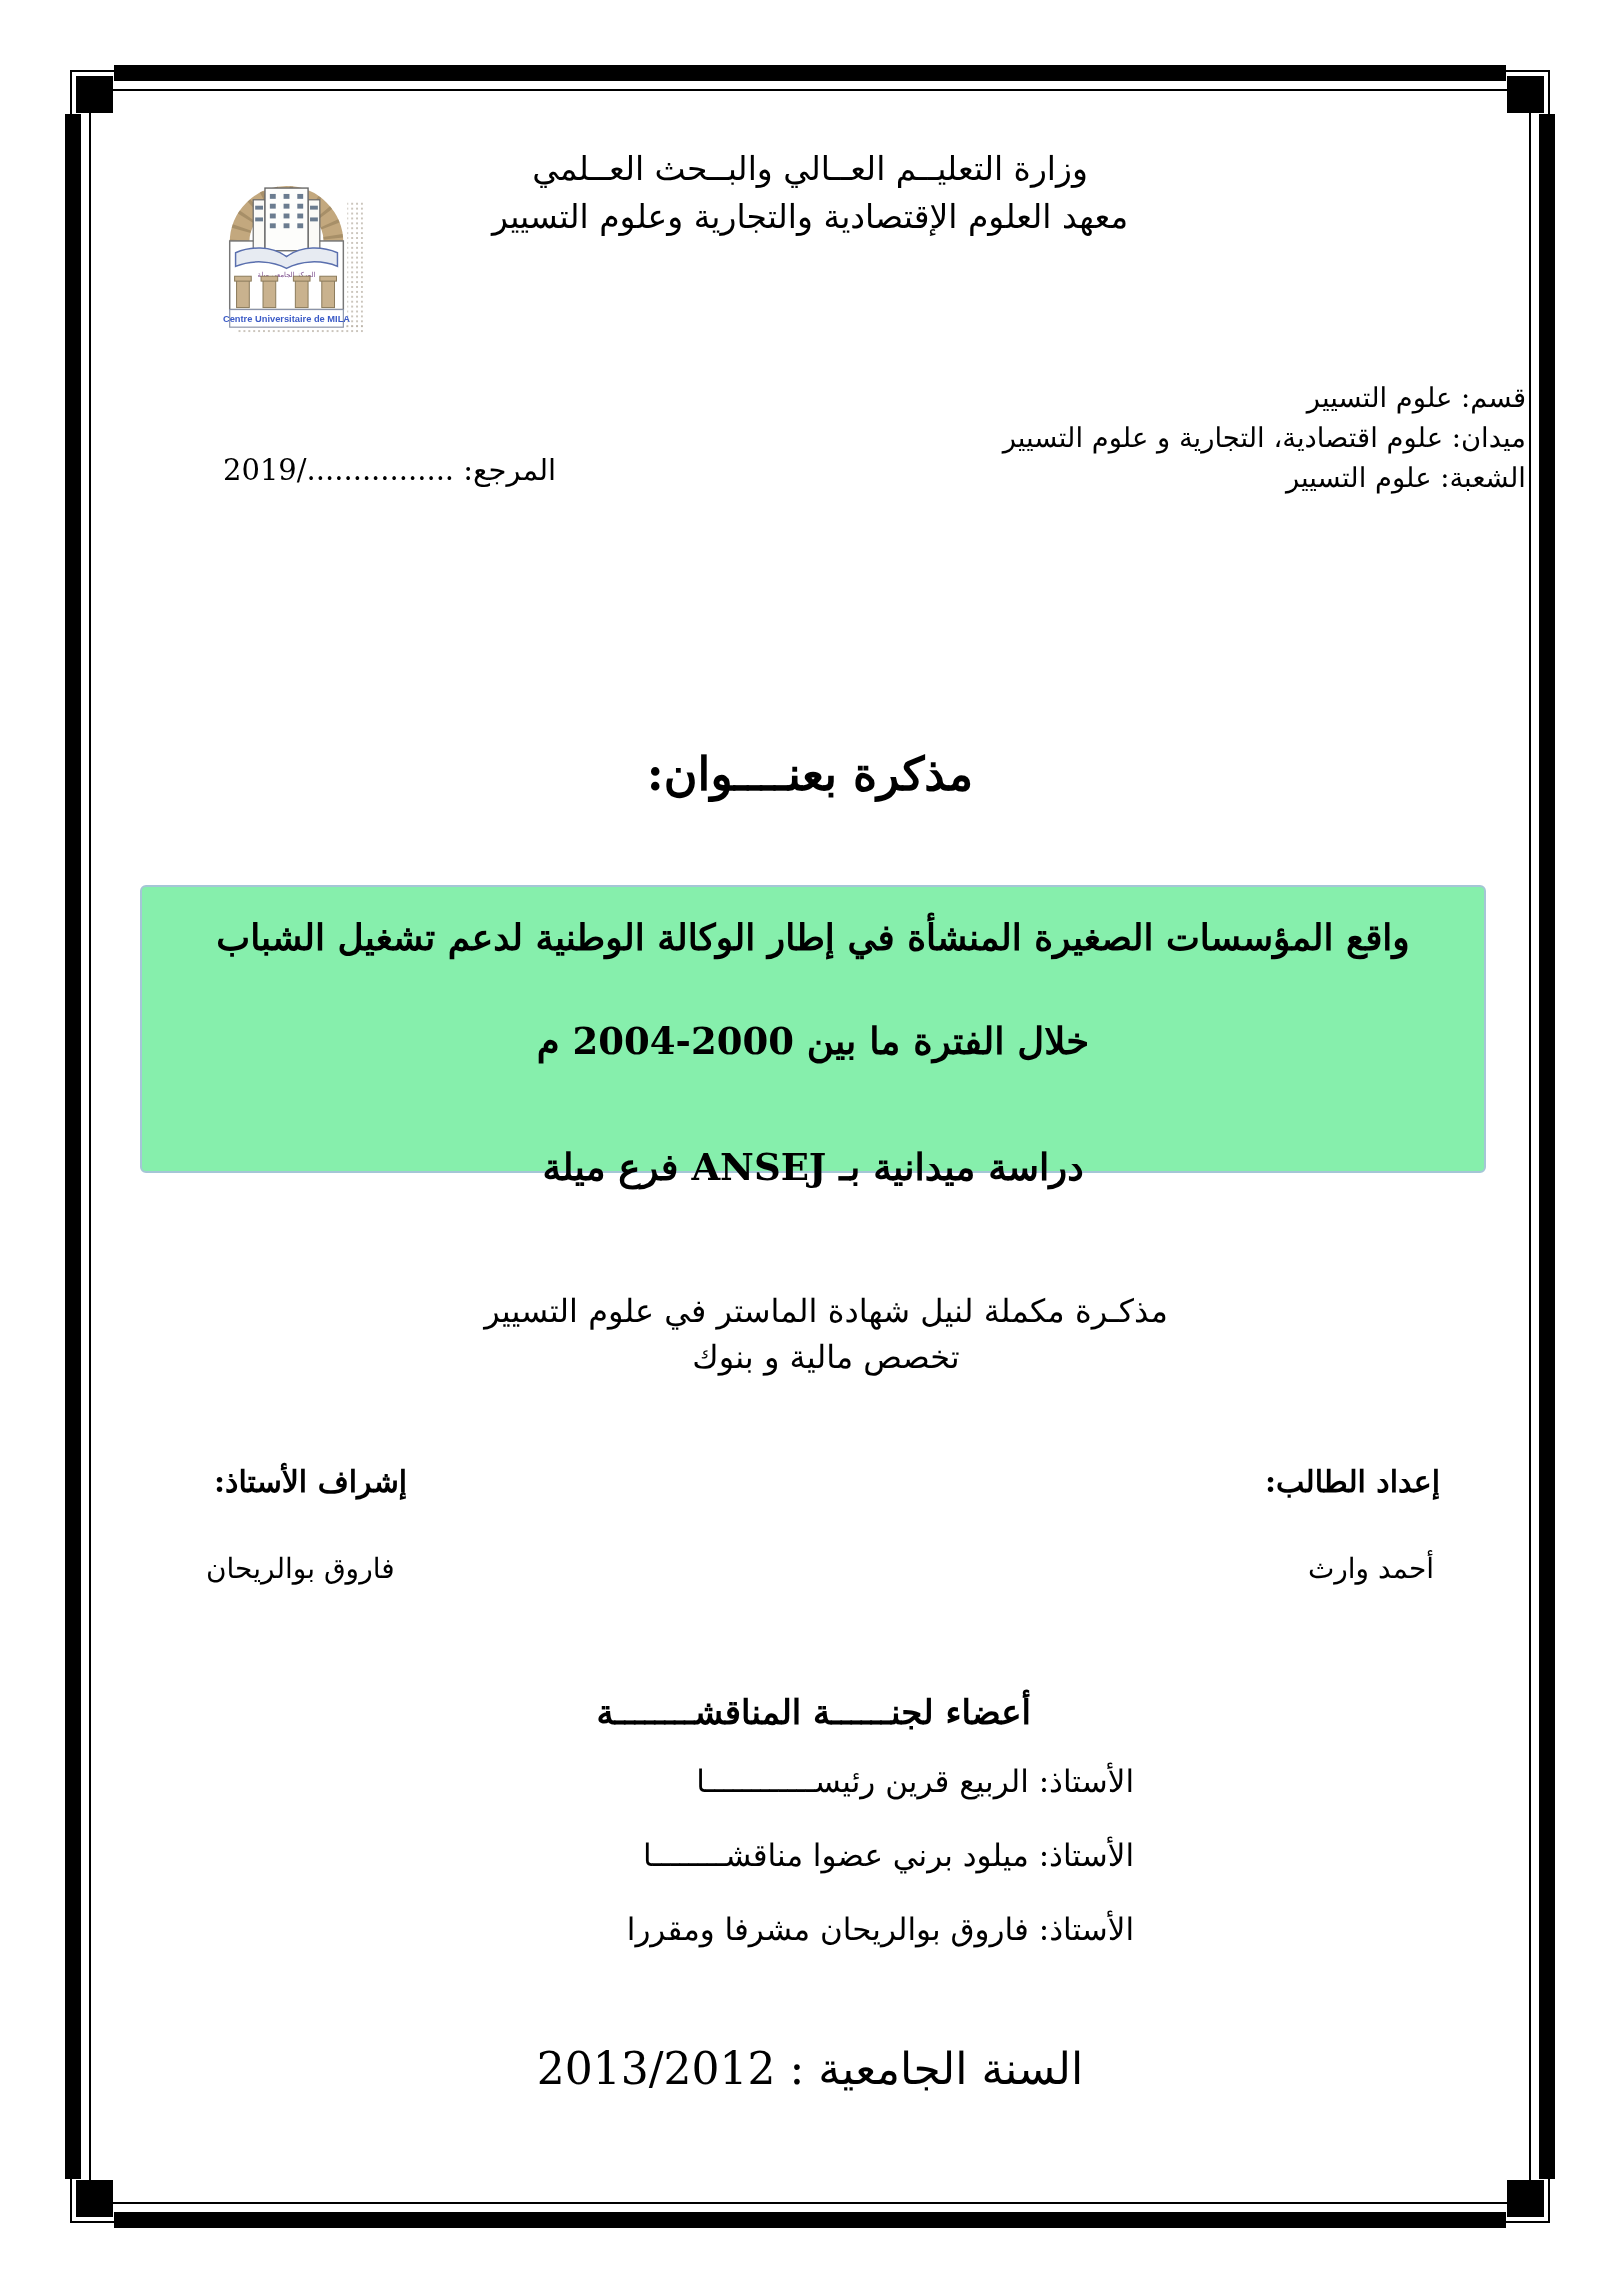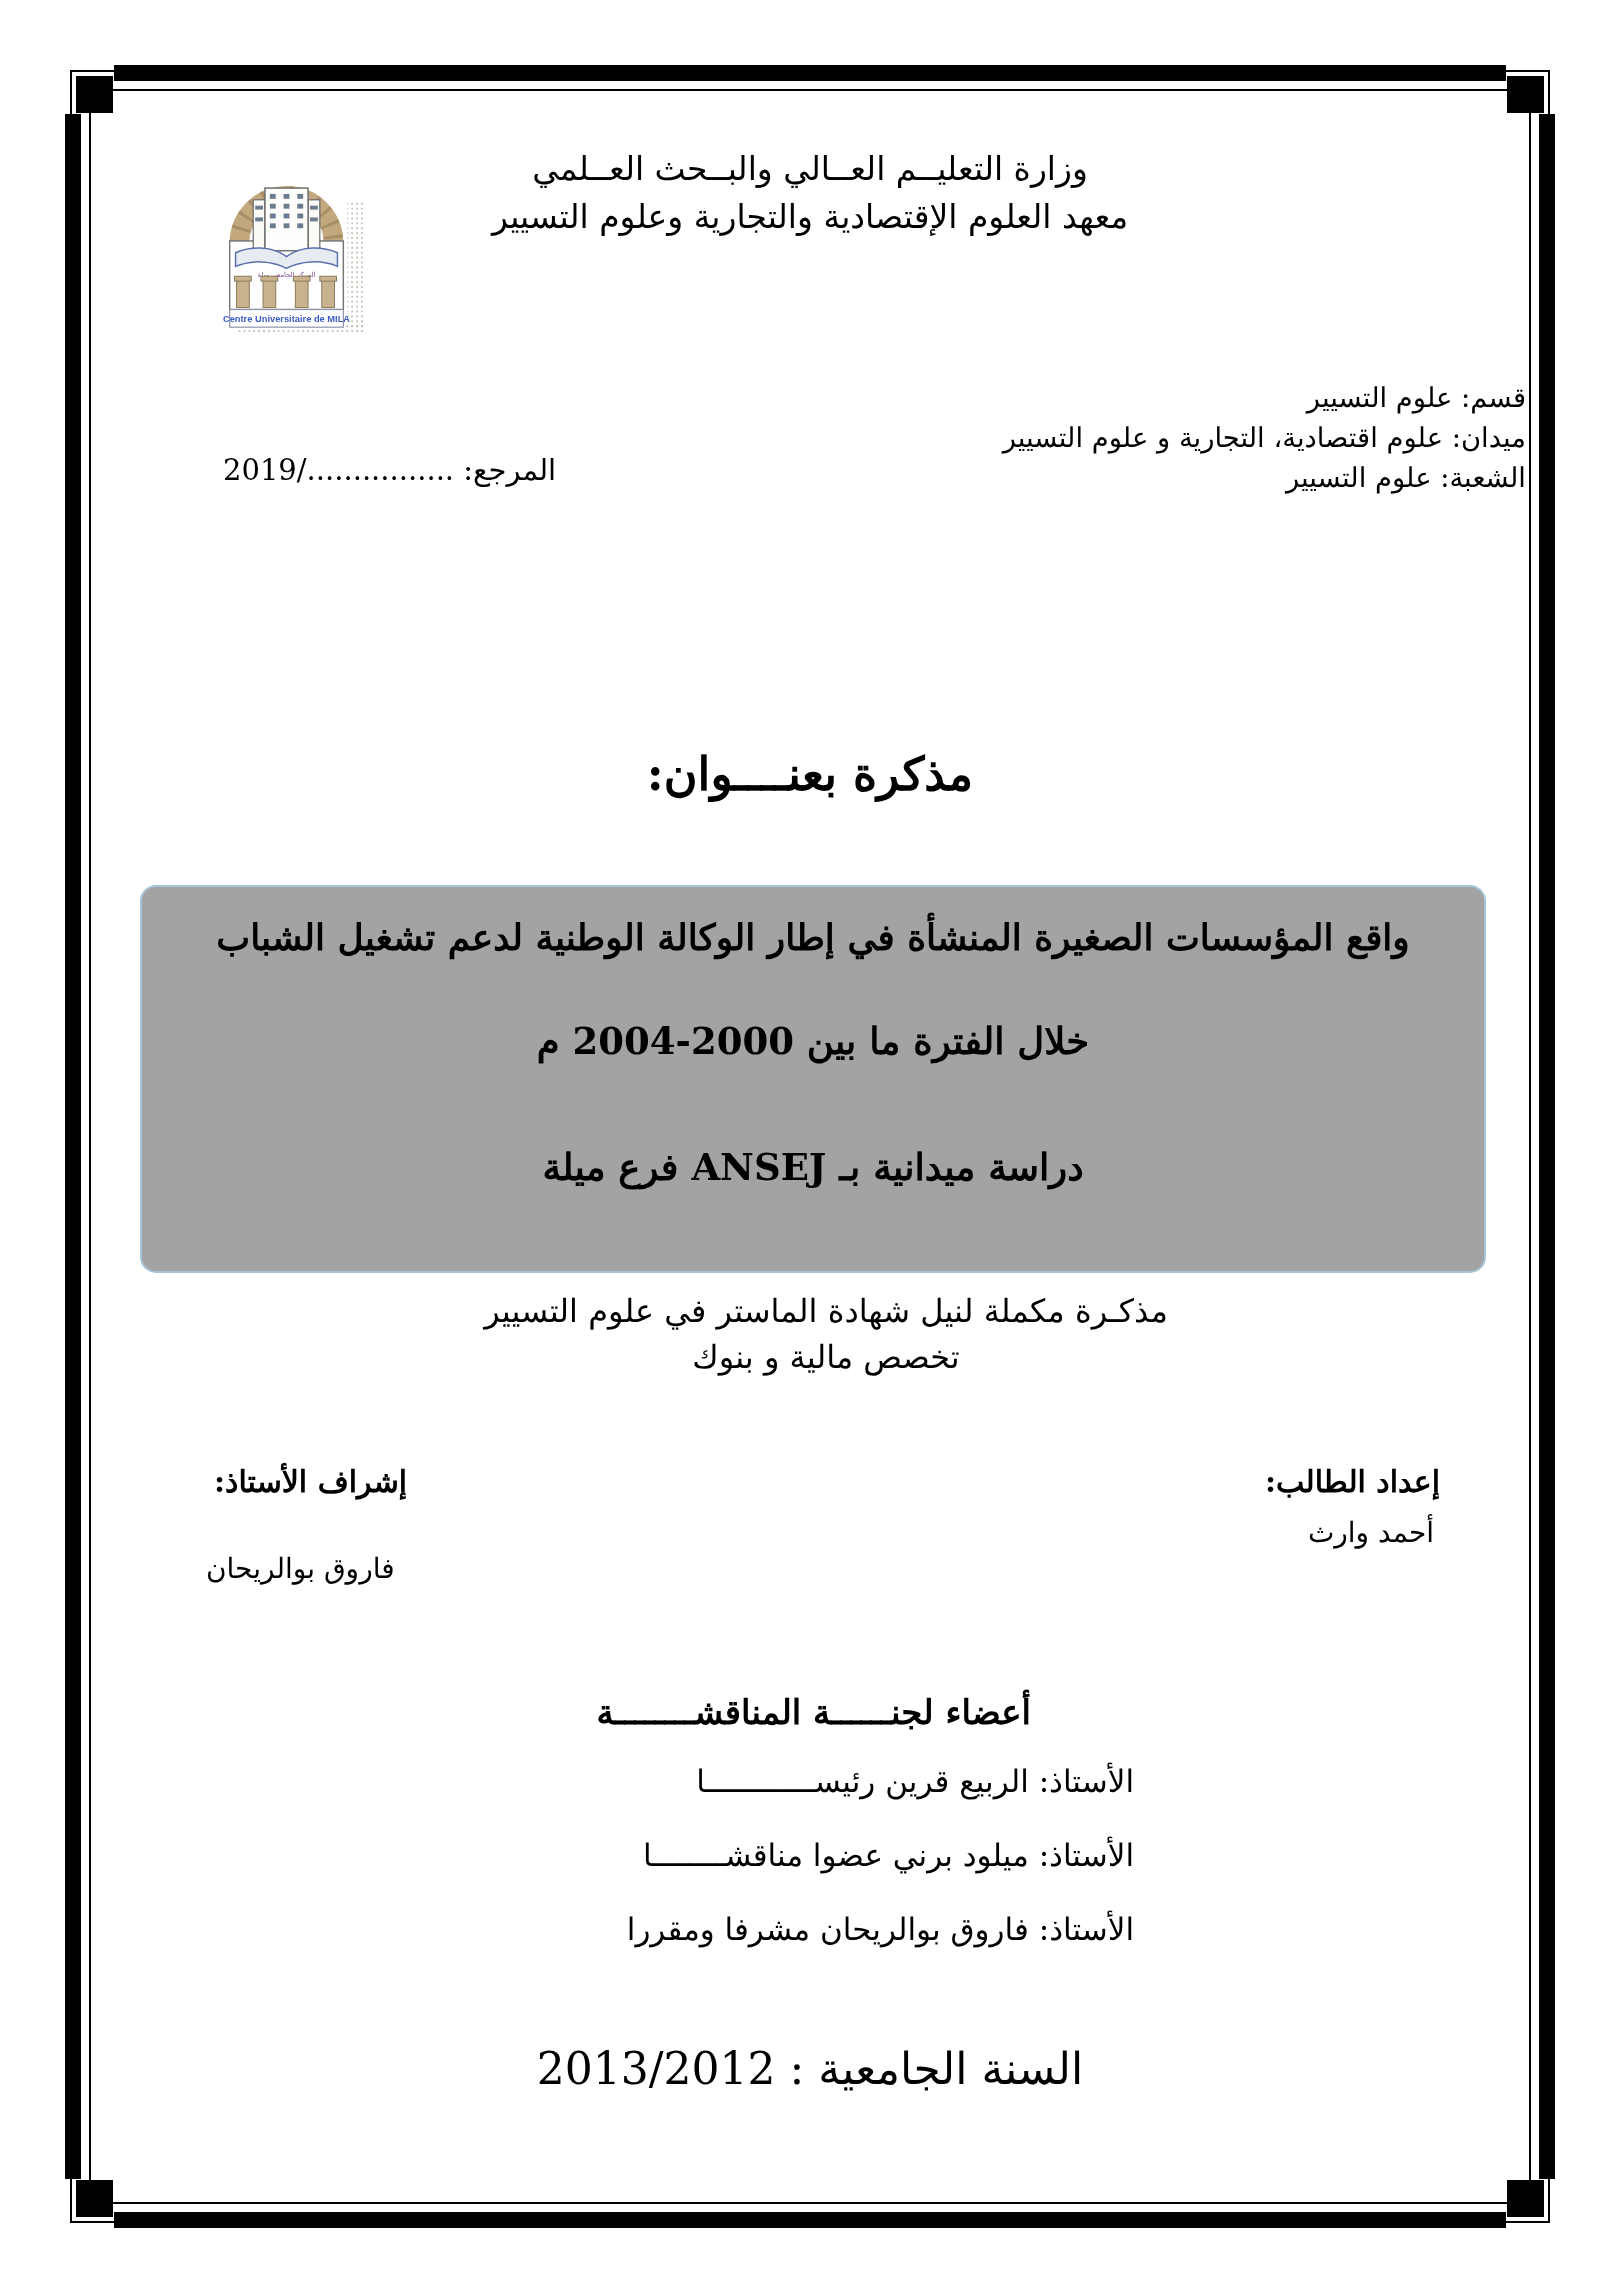--- a/index.html
+++ b/index.html
@@ -34,34 +34,34 @@
 
   
   .reference { position:absolute; top:453px; left:223px; font-size:29px;
                direction:rtl; white-space:nowrap; }
 
   
   .memo-heading { position:absolute; top:747px; left:0; right:0; text-align:center;
                   font-size:46px; font-weight:bold; }
 
   
-  .title-box { position:absolute; top:885px; left:140px; width:1346px; height:388px;
-               box-sizing:border-box; background:#a3a3a3; border:2.9px solid #A5C6D6;
-               border-radius:16px; text-align:center; font-weight:bold; }
+  .title-box { position:absolute; top:885px; left:140px; width:1346px; height:288px;
+               box-sizing:border-box; background:#86efac; border:2.9px solid #A5C6D6;
+               border-radius:6px; text-align:center; font-weight:bold; }
   .title-line1 { padding-top:29px; font-size:36px; }
   .title-line2 { padding-top:61px; font-size:37px; }
   .title-line3 { padding-top:82px; font-size:37px; }
 
   
   .subtitle { position:absolute; top:1288px; left:0; right:0; text-align:center;
               font-size:32px; line-height:46px;padding-left:32px; }
 
   
   .student-label    { position:absolute; top:1464px; right:180px; font-size:30px; font-weight:bold; white-space:nowrap; }
-  .student-name     { position:absolute; top:1516px; right:186px; font-size:28px; white-space:nowrap; }
+  .student-name     { position:absolute; top:1552px; right:186px; font-size:28px; white-space:nowrap; }
   .supervisor-label { position:absolute; top:1464px; left:214px;  font-size:30px; font-weight:bold; white-space:nowrap; }
   .supervisor-name  { position:absolute; top:1552px; left:206px;  font-size:28px; white-space:nowrap; }
 
   
   .committee { position:absolute; top:1692px; right:486px; text-align:right; direction:rtl; }
   .committee-heading { font-size:34px; font-weight:bold; margin-left:0; margin-right:103px;
                        margin-bottom:11.8px; white-space:nowrap; }
   .committee-member { font-size:31px; line-height:74px; white-space:nowrap; }
 
   

